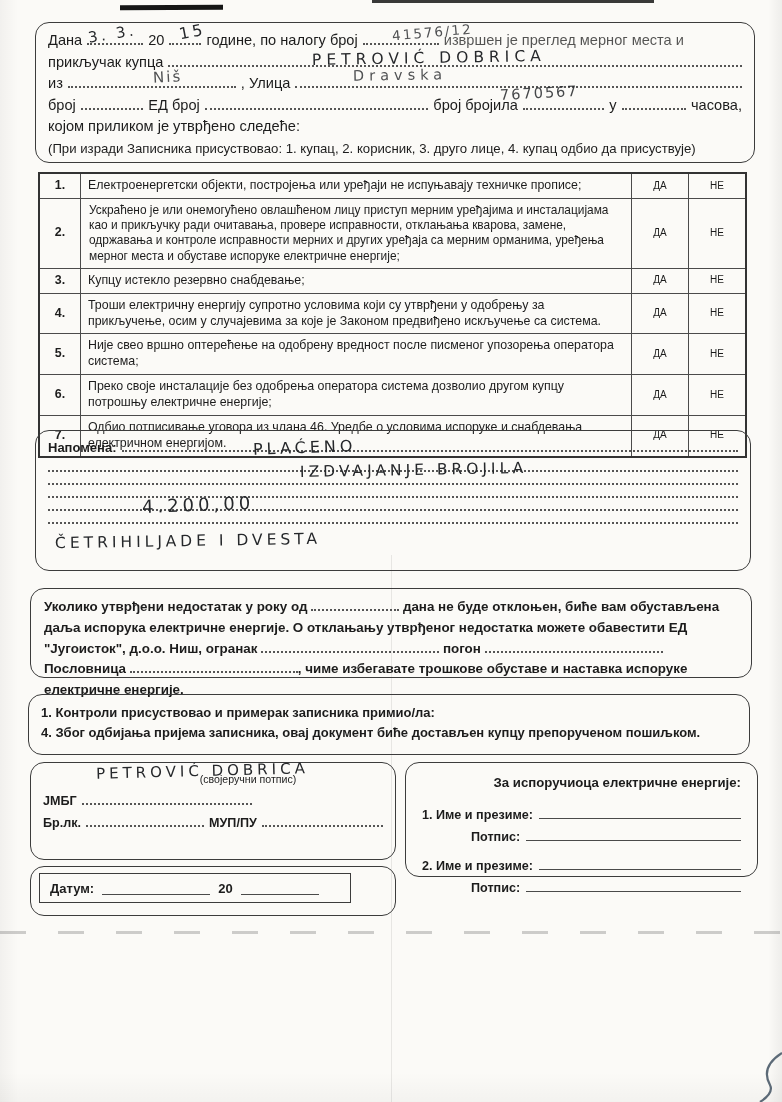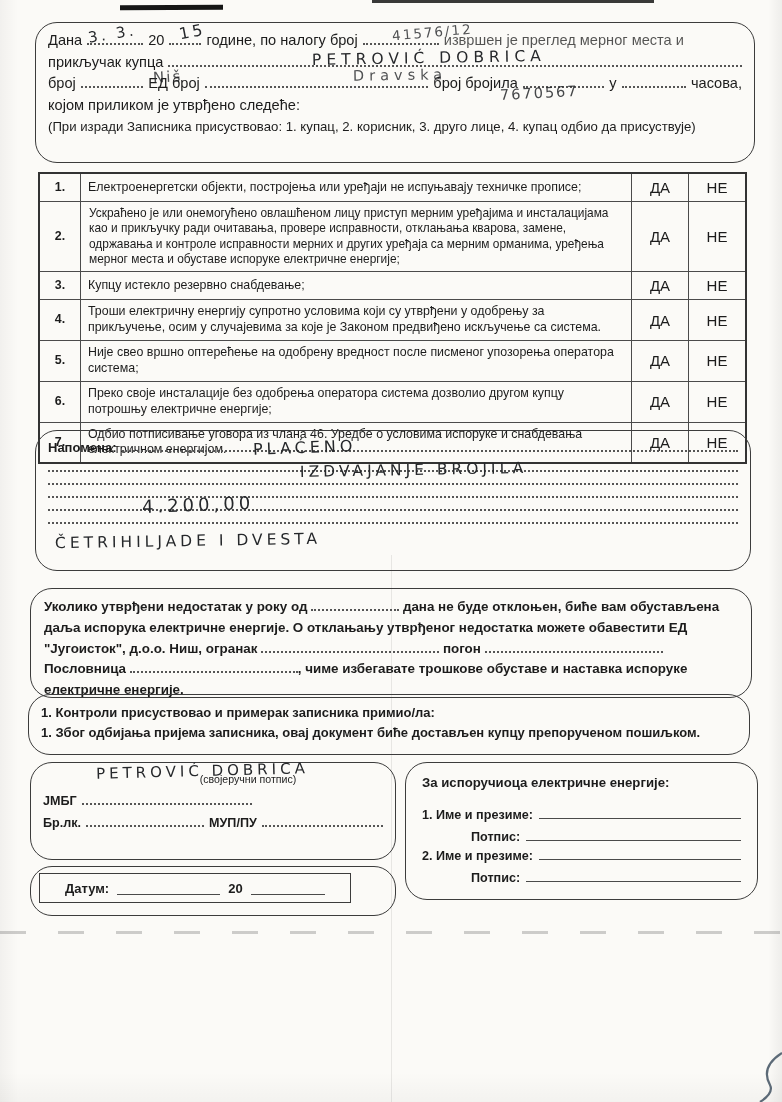--- a/index.html
+++ b/index.html
@@ -7,33 +7,33 @@
     position:relative;width:782px;height:1102px;margin:0 auto;
     background:#fbfaf7;overflow:hidden;
     font-family:"Liberation Sans",sans-serif;color:#1c1c1c;
   }
   
   .page::before{content:"";position:absolute;inset:0;pointer-events:none;
     background:
       linear-gradient(90deg,rgba(0,0,0,0.04),rgba(0,0,0,0) 18px),
       linear-gradient(270deg,rgba(0,0,0,0.05),rgba(0,0,0,0) 14px),
       linear-gradient(0deg,rgba(0,0,0,0.03),rgba(0,0,0,0) 30px);}
-  .rbox{position:absolute;border:1.6px solid #3c3c3c;border-radius:22px;background:transparent;box-sizing:border-box;}
+  .rbox{position:absolute;border:1.6px solid #3c3c3c;border-radius:14px;background:transparent;box-sizing:border-box;}
   .dots{display:inline-block;border-bottom:2px dotted #555;height:0.85em;vertical-align:baseline;}
   .grow{flex:1 1 auto;}
   .uline{display:inline-block;border-bottom:1.3px solid #4a4a4a;height:0.95em;vertical-align:baseline;}
   .hrow{display:flex;align-items:baseline;gap:5px;line-height:21.5px;white-space:nowrap;}
   .hw{position:absolute;font-family:"DejaVu Sans",sans-serif;color:#26282b;white-space:nowrap;
       letter-spacing:3px;transform:rotate(-1.5deg);font-weight:500;}
   table.insp{position:absolute;left:38px;top:172px;width:709px;border-collapse:collapse;
       font-size:12.4px;line-height:1.28;}
   table.insp td{border:1.2px solid #4b4b4b;padding:4px 7px;vertical-align:middle;}
   table.insp{border:2px solid #333;}
   td.cnum{width:26px;text-align:center;font-weight:bold;}
-  td.cyn{width:42px;text-align:center;font-size:15px;}
+  td.cyn{width:42px;text-align:center;font-size:10px;}
   .bold{font-weight:bold;}
   .warn-text{font-weight:bold;font-size:13.4px;line-height:1.55;}
   .notes-text{font-weight:bold;font-size:13px;line-height:1.55;}
   .sig-row{display:flex;align-items:baseline;gap:6px;margin-top:9px;font-size:12.6px;}
   .artifact{position:absolute;background:#161616;}
   .streak{position:absolute;left:0;top:931px;width:782px;height:3px;opacity:.28;
      background:repeating-linear-gradient(90deg,#555 0 26px,transparent 26px 58px);}
   .fold{position:absolute;left:391px;top:555px;width:1px;height:547px;background:rgba(0,0,0,0.08);}
 </style>
 </head>
@@ -57,20 +57,26 @@
       <span class="dots" style="width:32px;"></span>
       <span>године, по налогу број</span>
       <span class="dots" style="width:76px;"></span>
       <span style="opacity:.75;">извршен је преглед мерног места и</span>
     </div>
     <div class="hrow">
       <span>прикључак купца</span>
       <span class="dots grow"></span>
     </div>
     <div class="hrow">
+      <span>из</span>
+      <span class="dots" style="width:168px;"></span>
+      <span>, Улица</span>
+      <span class="dots grow"></span>
+    </div>
+    <div class="hrow">
       <span>број</span>
       <span class="dots" style="width:66px;"></span>
       <span>ЕД број</span>
       <span class="dots" style="width:236px;"></span>
       <span>број бројила</span>
       <span class="dots" style="width:86px;"></span>
       <span>у</span>
       <span class="dots" style="width:68px;"></span>
       <span>часова,</span>
     </div>
@@ -157,72 +163,72 @@
     <div class="hrow" style="line-height:22px;">
         <span class="dots grow"></span>
       </div>
   </div>
 
   <div class="hw" style="left:253px;top:438px;font-size:16px;letter-spacing:4px;transform:rotate(-2deg);">PLAĆENO</div>
   <div class="hw" style="left:300px;top:461px;font-size:15.5px;letter-spacing:4px;transform:rotate(-1deg);">IZDVAJANJE BROJILA</div>
   <div class="hw" style="left:142px;top:494px;font-size:18px;letter-spacing:4px;transform:rotate(-2deg);">4.200,00</div>
   <div class="hw" style="left:55px;top:532px;font-size:15.5px;letter-spacing:4px;transform:rotate(-1deg);">ČETRIHILJADE I DVESTA</div>
 
-  <div class="rbox warn-text" style="left:30px;top:588px;width:722px;height:110px;padding:8px 13px;">
+  <div class="rbox warn-text" style="left:30px;top:588px;width:722px;height:90px;padding:8px 13px;">
     <span>Уколико утврђени недостатак у року од</span>
     <span class="dots" style="width:88px;"></span>
     <span>дана не буде отклоњен, биће вам обустављена даља испорука електричне енергије. О отклањању утврђеног недостатка можете обавестити ЕД "Југоисток", д.о.о. Ниш, огранак</span>
     <span class="dots" style="width:178px;"></span>
     <span>погон</span>
     <span class="dots" style="width:178px;"></span>
     <span>Пословница</span>
     <span class="dots" style="width:168px;"></span><span>, чиме избегавате трошкове обуставе и наставка испоруке електричне енергије.</span>
   </div>
 
   <div class="rbox notes-text" style="left:28px;top:694px;width:722px;height:61px;padding:8px 12px;">
     <div>1. Контроли присуствовао и примерак записника примио/ла:</div>
-    <div>1. Због одбијања пријема записника, овај документ биће достављен купцу препорученом пошиљком.</div>
+    <div>4. Због одбијања пријема записника, овај документ биће достављен купцу препорученом пошиљком.</div>
   </div>
 
   <div class="rbox" style="left:30px;top:762px;width:366px;height:98px;padding:9px 12px;font-size:12.6px;">
     <div style="font-size:10.6px;text-align:center;margin:1px 0 6px 70px;">(својеручни потпис)</div>
     <div class="hrow">
       <span class="bold">ЈМБГ</span>
       <span class="dots" style="width:170px;"></span>
     </div>
     <div class="hrow">
       <span class="bold">Бр.лк.</span>
       <span class="dots" style="width:118px;"></span>
       <span class="bold">МУП/ПУ</span>
       <span class="dots grow"></span>
     </div>
   </div>
 
   <div class="hw" style="left:96px;top:762px;font-size:15px;letter-spacing:4px;transform:rotate(-1.5deg);">PETROVIĆ DOBRICA</div>
 
   <div class="rbox" style="left:30px;top:866px;width:366px;height:50px;padding:6px 8px;">
-    <div style="border:1.6px solid #3c3c3c;width:312px;height:30px;display:flex;align-items:center;gap:8px;padding:0 25px;box-sizing:border-box;font-size:13px;">
+    <div style="border:1.6px solid #3c3c3c;width:312px;height:30px;display:flex;align-items:center;gap:8px;padding:0 10px;box-sizing:border-box;font-size:13px;">
       <span class="bold">Датум:</span>
       <span class="uline" style="width:108px;"></span>
       <span class="bold">20</span>
       <span class="uline" style="width:78px;"></span>
     </div>
   </div>
 
-  <div class="rbox" style="left:405px;top:762px;width:353px;height:138px;padding:12px 16px;font-size:12.8px;">
+  <div class="rbox" style="left:405px;top:762px;width:353px;height:115px;padding:12px 16px;font-size:12.8px;text-align:right;">
     <div class="bold" style="font-size:13.2px;">За испоручиоца електричне енергије:</div>
     <div class="sig-row" style="margin-top:16px;">
       <span class="bold">1. Име и презиме:</span>
       <span class="uline grow"></span>
     </div>
     <div class="sig-row" style="margin-left:49px;margin-top:6px;">
       <span class="bold">Потпис:</span>
       <span class="uline grow"></span>
     </div>
-    <div class="sig-row" style="margin-top:3px;">
+    <div class="sig-row" style="margin-top:13px;">
       <span class="bold">2. Име и презиме:</span>
       <span class="uline grow"></span>
     </div>
     <div class="sig-row" style="margin-left:49px;margin-top:6px;">
       <span class="bold">Потпис:</span>
       <span class="uline grow"></span>
     </div>
   </div>
 
 </div>

